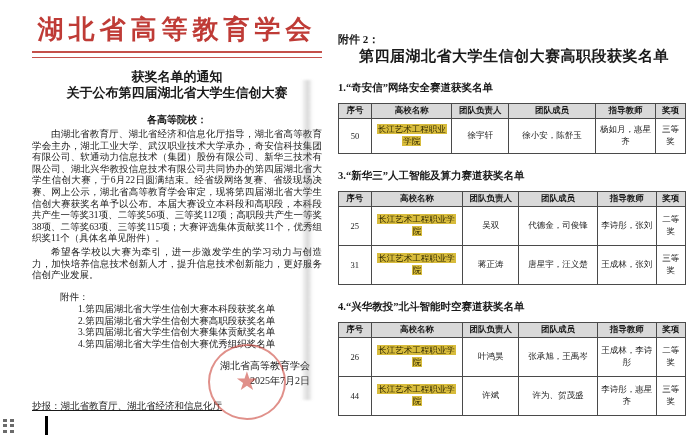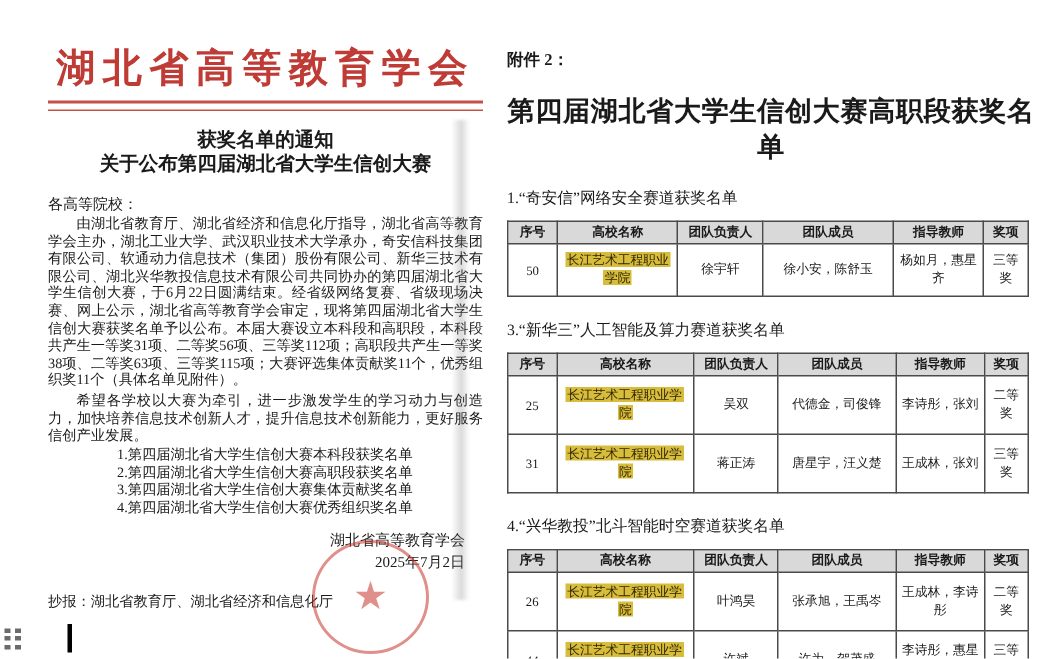--- a/index.html
+++ b/index.html
@@ -3,51 +3,51 @@
 <meta charset="utf-8">
 <style>
   html,body{margin:0;padding:0;}
   body{
     width:694px;height:439px;position:relative;overflow:hidden;
     background:#ffffff;
     font-family:"Liberation Serif","DejaVu Serif",serif;
     color:#1a1a1a;
   }
   
-  .page-left{position:absolute;left:32px;top:30px;width:290px;}
+  .page-left{position:absolute;left:32px;top:14px;width:290px;}
   .masthead{
     color:#bf3b36;font-size:26px;font-weight:bold;text-align:center;
     letter-spacing:5px;white-space:nowrap;line-height:32px;
   }
   .mast-rule{margin-top:5px;height:4px;border-top:2px solid #c4504a;border-bottom:1px solid #c4504a;}
   .doc-title{margin-top:11px;text-align:center;font-weight:bold;font-size:13px;line-height:15.5px;}
-  .salutation{margin-top:13px;font-weight:normal;font-size:10px;}
+  .salutation{margin-top:13px;font-weight:bold;font-size:10px;text-align:center;}
   .body-par{margin:2px 0 0 0;font-size:9.5px;line-height:11.6px;text-align:justify;text-indent:19px;}
   .att-label{margin:9px 0 0 28px;font-size:9.5px;line-height:12px;}
   .att-list{margin:1px 0 0 46px;font-size:9.5px;line-height:11.8px;}
   .sig-block{margin-top:7px;text-align:right;font-size:10px;line-height:15px;padding-right:12px;}
-  .cc-line{margin-top:12px;font-size:9.5px;}
+  .cc-line{margin-top:12px;font-size:9.5px;text-decoration:underline;}
   .seal{
     position:absolute;left:176px;top:330px;width:74px;height:72px;
     border:2.5px solid rgba(199,52,41,0.55);border-radius:50%;
     display:flex;align-items:center;justify-content:center;
     pointer-events:none;
   }
   .seal .star{color:rgba(199,52,41,0.55);font-size:26px;line-height:26px;}
   
   .page-shadow{
     position:absolute;left:301px;top:80px;width:12px;height:320px;
     background:linear-gradient(90deg,rgba(0,0,0,0) 0%,rgba(120,120,120,0.28) 55%,rgba(0,0,0,0) 100%);
     filter:blur(1px);
   }
   
   .page-right{position:absolute;left:338px;top:24px;width:352px;}
   .att2-label{font-size:11px;font-weight:bold;margin-top:8px;}
-  .list-title{margin-top:15px;text-align:center;font-weight:bold;font-size:18px;letter-spacing:0.5px;}
-  .sec-heading{margin-top:15px;font-weight:normal;font-size:10.5px;}
+  .list-title{margin-top:0;text-align:center;font-weight:bold;font-size:15px;letter-spacing:0.5px;}
+  .sec-heading{margin-top:15px;font-weight:bold;font-size:10.5px;}
   table.award{border-collapse:collapse;width:348px;margin-top:8px;table-layout:fixed;}
   table.award th,table.award td{
     border:1px solid #4a4a4a;font-size:8.5px;text-align:center;vertical-align:middle;
     padding:4px 2px;overflow:hidden;
   }
   table.award th{background:#d9d9d9;font-weight:bold;padding:1px 1px;}
   table.award td{padding:7px 2px;}
   table.award th:nth-child(1),table.award td:nth-child(1){width:9%;}
   table.award th:nth-child(2),table.award td:nth-child(2){width:27%;}
   table.award th:nth-child(3),table.award td:nth-child(3){width:16%;}
@@ -70,20 +70,21 @@
 <div class="page-left">
   <div class="masthead">湖北省高等教育学会</div>
   <div class="mast-rule"></div>
   <div class="doc-title">
     <div>获奖名单的通知</div>
     <div>关于公布第四届湖北省大学生信创大赛</div>
   </div>
   <div class="salutation">各高等院校：</div>
   <p class="body-par">由湖北省教育厅、湖北省经济和信息化厅指导，湖北省高等教育学会主办，湖北工业大学、武汉职业技术大学承办，奇安信科技集团有限公司、软通动力信息技术（集团）股份有限公司、新华三技术有限公司、湖北兴华教投信息技术有限公司共同协办的第四届湖北省大学生信创大赛，于6月22日圆满结束。经省级网络复赛、省级现场决赛、网上公示，湖北省高等教育学会审定，现将第四届湖北省大学生信创大赛获奖名单予以公布。本届大赛设立本科段和高职段，本科段共产生一等奖31项、二等奖56项、三等奖112项；高职段共产生一等奖38项、二等奖63项、三等奖115项；大赛评选集体贡献奖11个，优秀组织奖11个（具体名单见附件）。</p>
   <p class="body-par">希望各学校以大赛为牵引，进一步激发学生的学习动力与创造力，加快培养信息技术创新人才，提升信息技术创新能力，更好服务信创产业发展。</p>
+  <div class="att-label">附件：</div>
   <div class="att-list">
     <div>1.第四届湖北省大学生信创大赛本科段获奖名单</div>
     <div>2.第四届湖北省大学生信创大赛高职段获奖名单</div>
     <div>3.第四届湖北省大学生信创大赛集体贡献奖名单</div>
     <div>4.第四届湖北省大学生信创大赛优秀组织奖名单</div>
   </div>
   <div class="sig-block">
     <div>湖北省高等教育学会</div>
     <div>2025年7月2日</div>
   </div>

